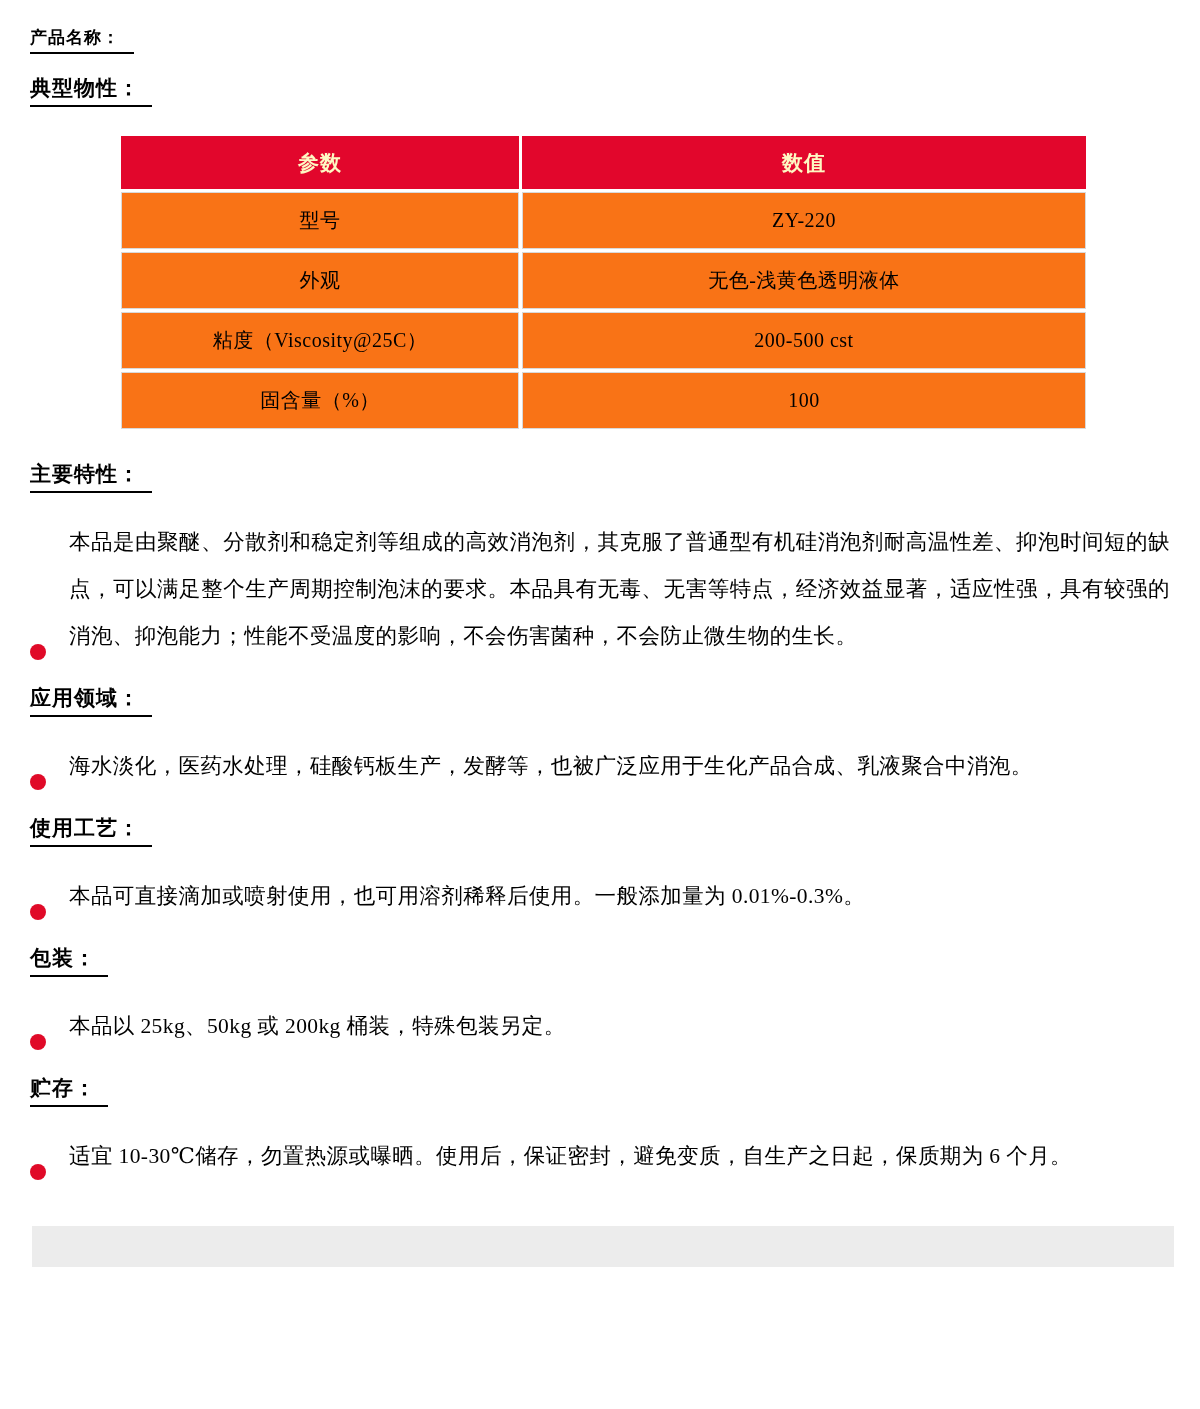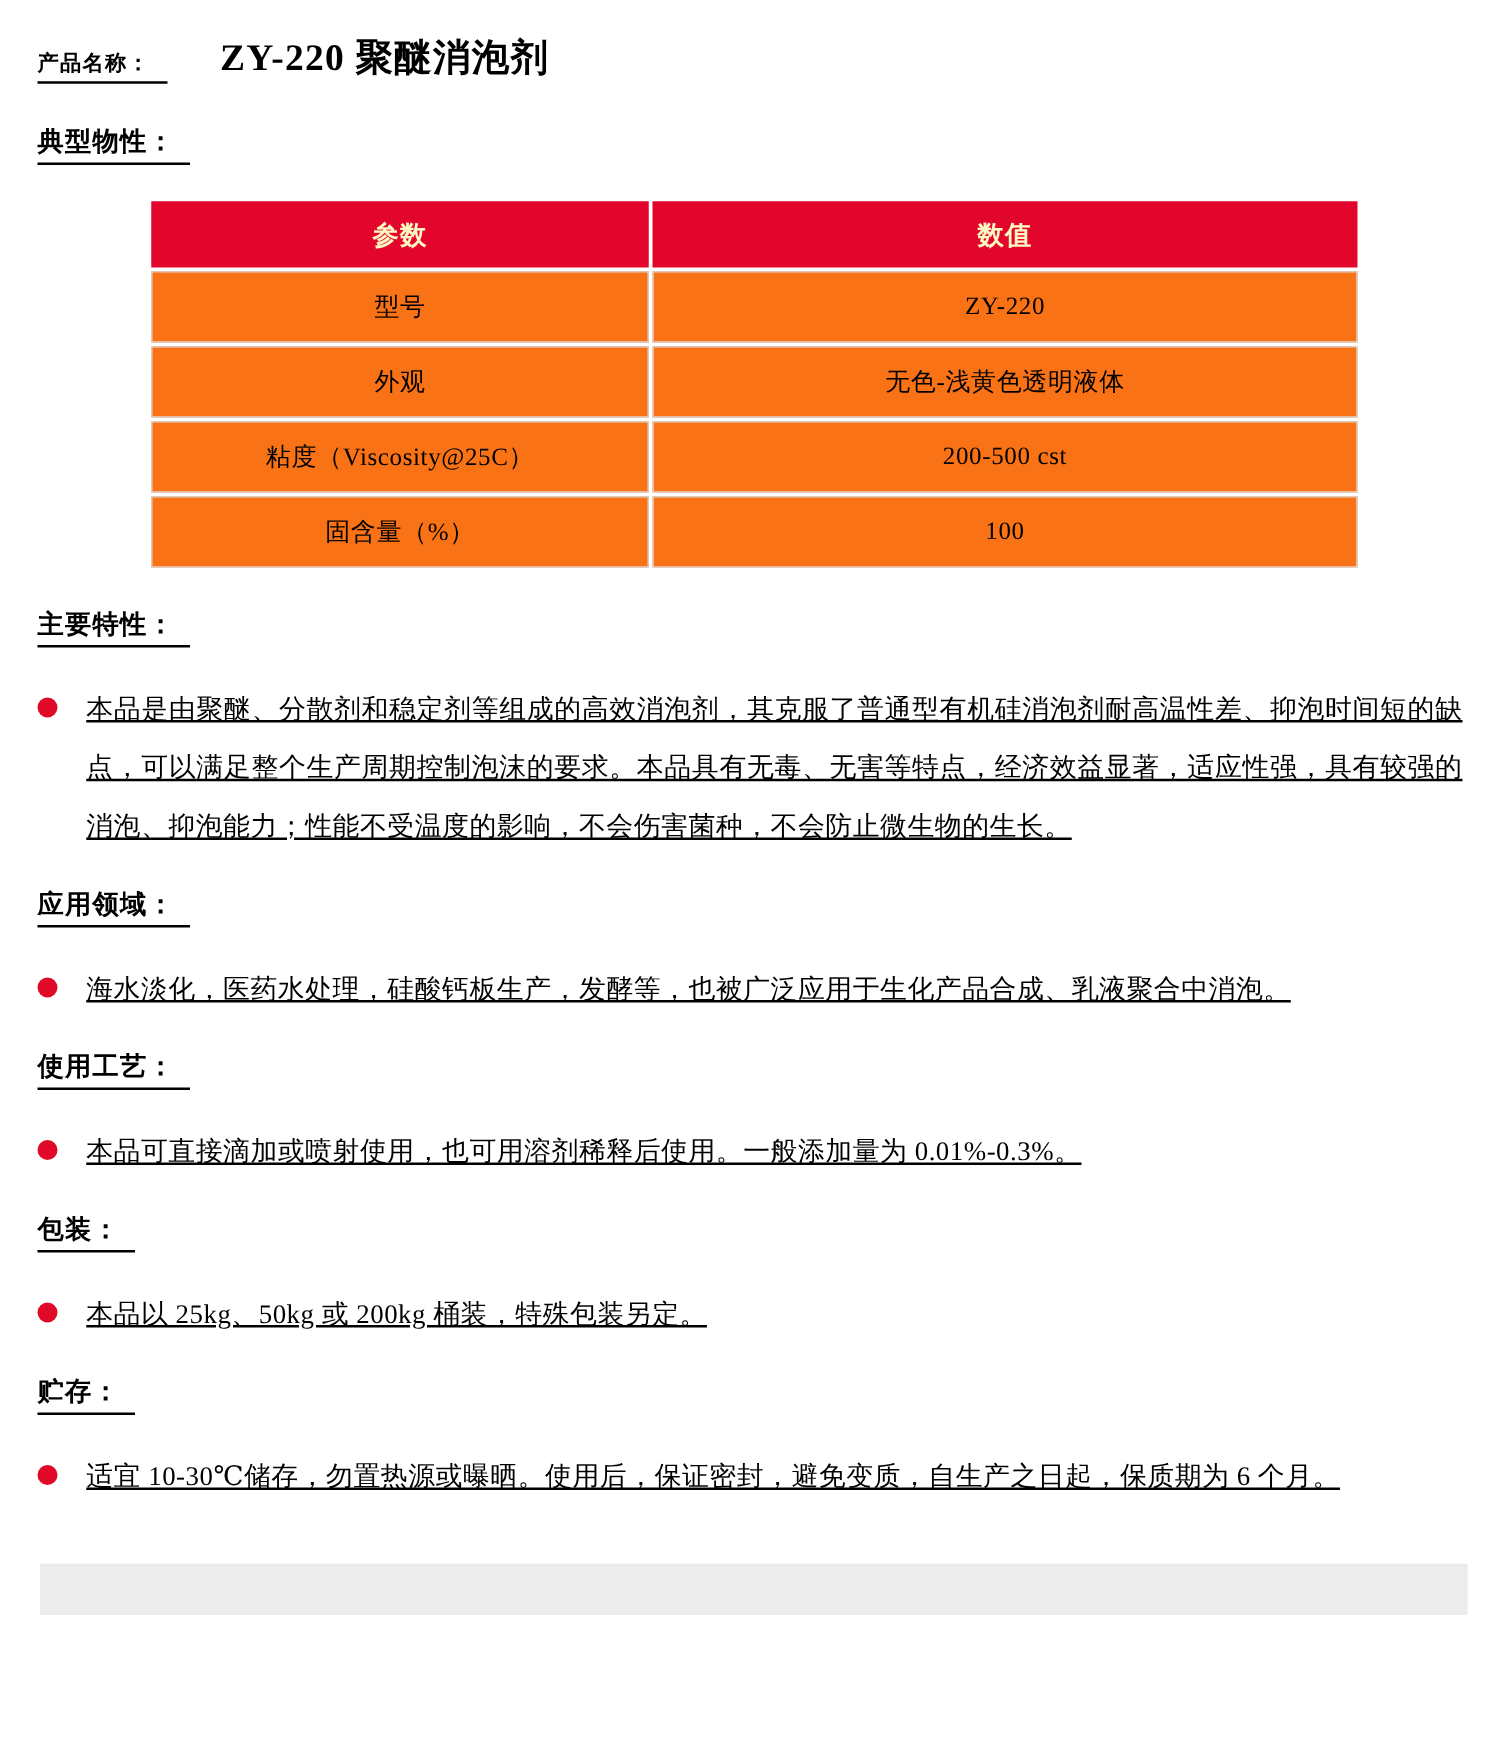--- a/index.html
+++ b/index.html
@@ -37,21 +37,21 @@
   
   .sec-heading {
     display: inline-block;
     font-size: 21px;
     font-weight: bold;
     border-bottom: 2px solid #000;
     padding-bottom: 3px;
     padding-right: 12px;
     letter-spacing: 1px;
   }
-  .h-typical   { margin-top: 32px; }
+  .h-typical   { margin-top: 20px; }
   .h-features  { margin-top: 28px; }
   .h-other     { margin-top: 24px; }
 
   
   table.props {
     margin: 26px 0 0 88px;
     width: 968px;
     border-collapse: separate;
     border-spacing: 3px;
     table-layout: fixed;
@@ -74,23 +74,22 @@
     font-size: 20px;
     height: 57px;
     text-align: center;
     vertical-align: middle;
     letter-spacing: 0.5px;
   }
 
   
   .bullet {
     display: flex;
-    align-items: flex-start;
+    align-items: flex-end;
     margin-top: 26px;
-    text-decoration: underline;
   }
   .bullet .dot {
     flex: 0 0 auto;
     width: 16px;
     height: 16px;
     border-radius: 50%;
     background: #E00A28;
     margin-top: 14px;
   }
   .bullet .btext {
@@ -113,21 +112,20 @@
     line-height: 34px;
     text-align: justify;
     letter-spacing: 0.3px;
   }
 </style>
 </head>
 <body>
 
 <div class="title-row">
   <span class="product-label">产品名称：</span>
-  <span class="product-title">ZY-220 聚醚消泡剂</span>
 </div>
 
 <div class="h-typical">
   <span class="sec-heading">典型物性：</span>
 </div>
 
 <table class="props">
   <colgroup>
       <col class="c1">
       <col class="c2">

